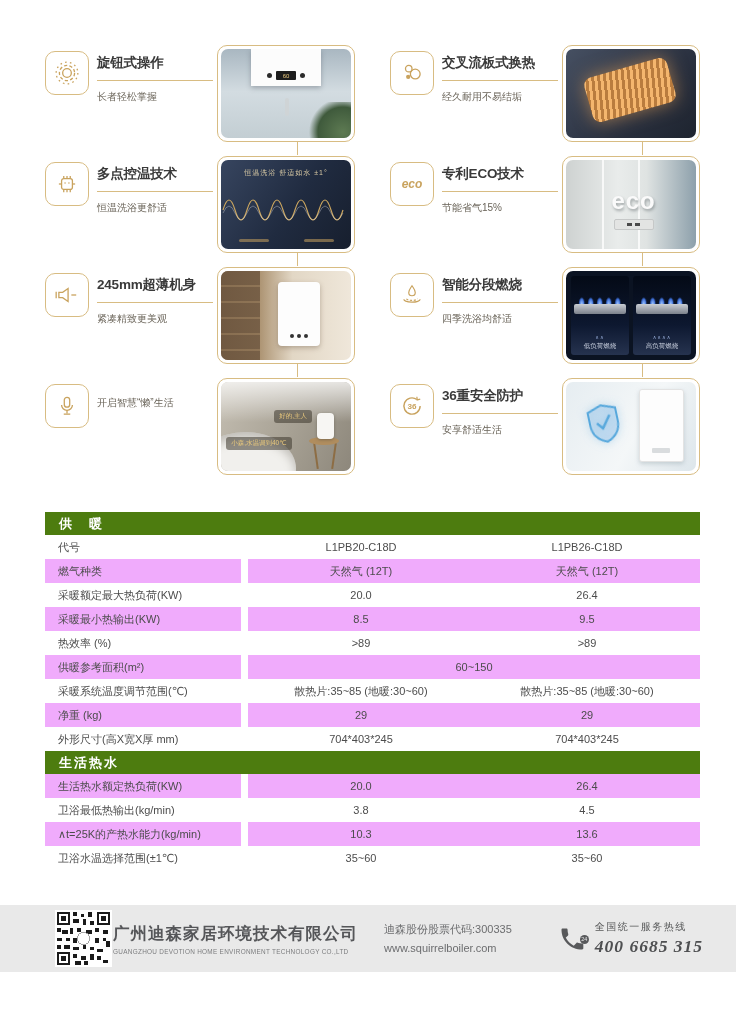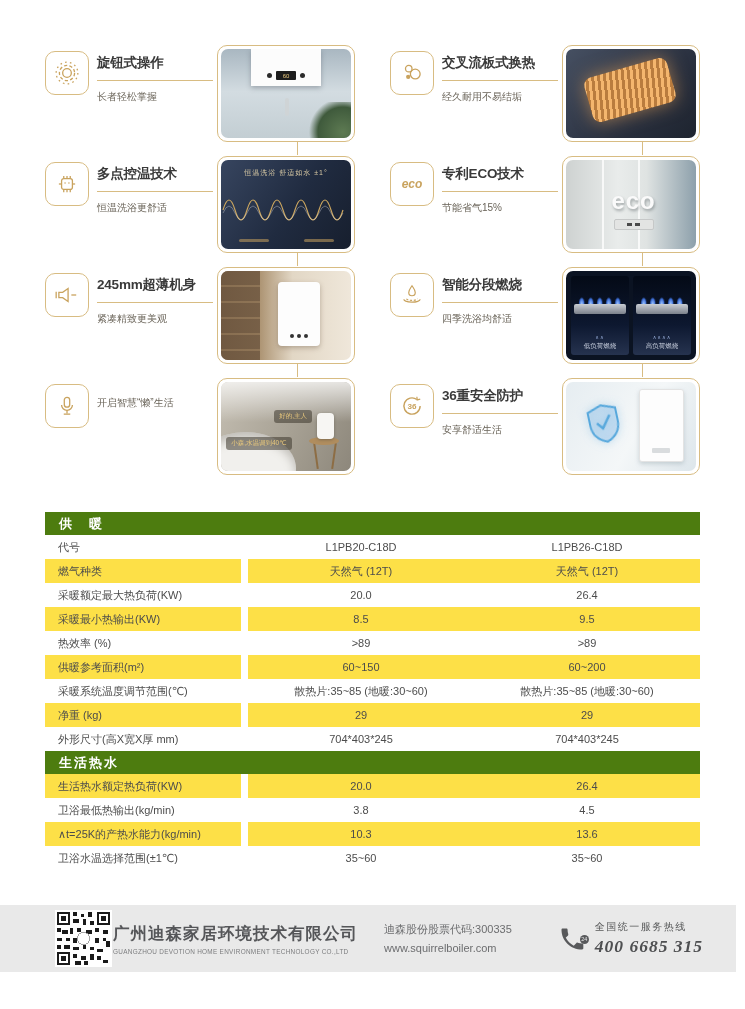--- a/index.html
+++ b/index.html
@@ -108,21 +108,21 @@
 
   
   .spec{position:absolute;top:512px;left:45px;width:655px;}
   .spec-header{height:23px;line-height:23px;background:#4d7c0f;color:#fff;font-weight:bold;
                font-size:13px;letter-spacing:2px;padding-left:14px;box-sizing:border-box;}
   .spec-row{display:flex;height:24px;font-size:11px;color:#4c4c4c;}
   .spec-row .lbl{width:196px;display:flex;align-items:center;padding-left:13px;box-sizing:border-box;}
   .spec-row .gapcol{width:7px;background:#fff;}
   .spec-row .vals{flex:1;display:flex;}
   .spec-row .val{flex:1;display:flex;align-items:center;justify-content:center;text-align:center;}
-  .spec-row.shaded .lbl,.spec-row.shaded .vals{background:#fde047;}
+  .spec-row.shaded .lbl,.spec-row.shaded .vals{background:#f0abfc;}
 
   
   .footer{position:absolute;top:905px;left:0;width:745px;height:67px;background:#e9e9e9;
           display:flex;align-items:center;box-sizing:border-box;}
   .qr{margin-left:55px;width:57px;height:57px;background:#fff;padding:2px;box-sizing:border-box;flex:none;}
   .qr svg{display:block;width:100%;height:100%;}
   .company{margin-left:1px;flex:none;}
   .company .cn{font-size:16.5px;font-weight:bold;color:#555659;letter-spacing:1px;}
   .company .en{font-size:6.4px;color:#7b7c7e;letter-spacing:.3px;margin-top:3px;}
   .stock{margin-left:26px;font-size:11px;color:#6c6d6f;line-height:1.65;flex:none;}
@@ -393,21 +393,20 @@
           <div class="vals">
             <div class="val">&gt;89</div>
             <div class="val">&gt;89</div>
           </div>
         </div>
         <div class="spec-row shaded">
           <div class="lbl">供暖参考面积(m²)</div>
           <div class="gapcol"></div>
           <div class="vals">
             <div class="val">60~150</div>
-            <div class="val">60~200</div>
           </div>
         </div>
         <div class="spec-row">
           <div class="lbl">采暖系统温度调节范围(℃)</div>
           <div class="gapcol"></div>
           <div class="vals">
             <div class="val">散热片:35~85 (地暖:30~60)</div>
             <div class="val">散热片:35~85 (地暖:30~60)</div>
           </div>
         </div>

